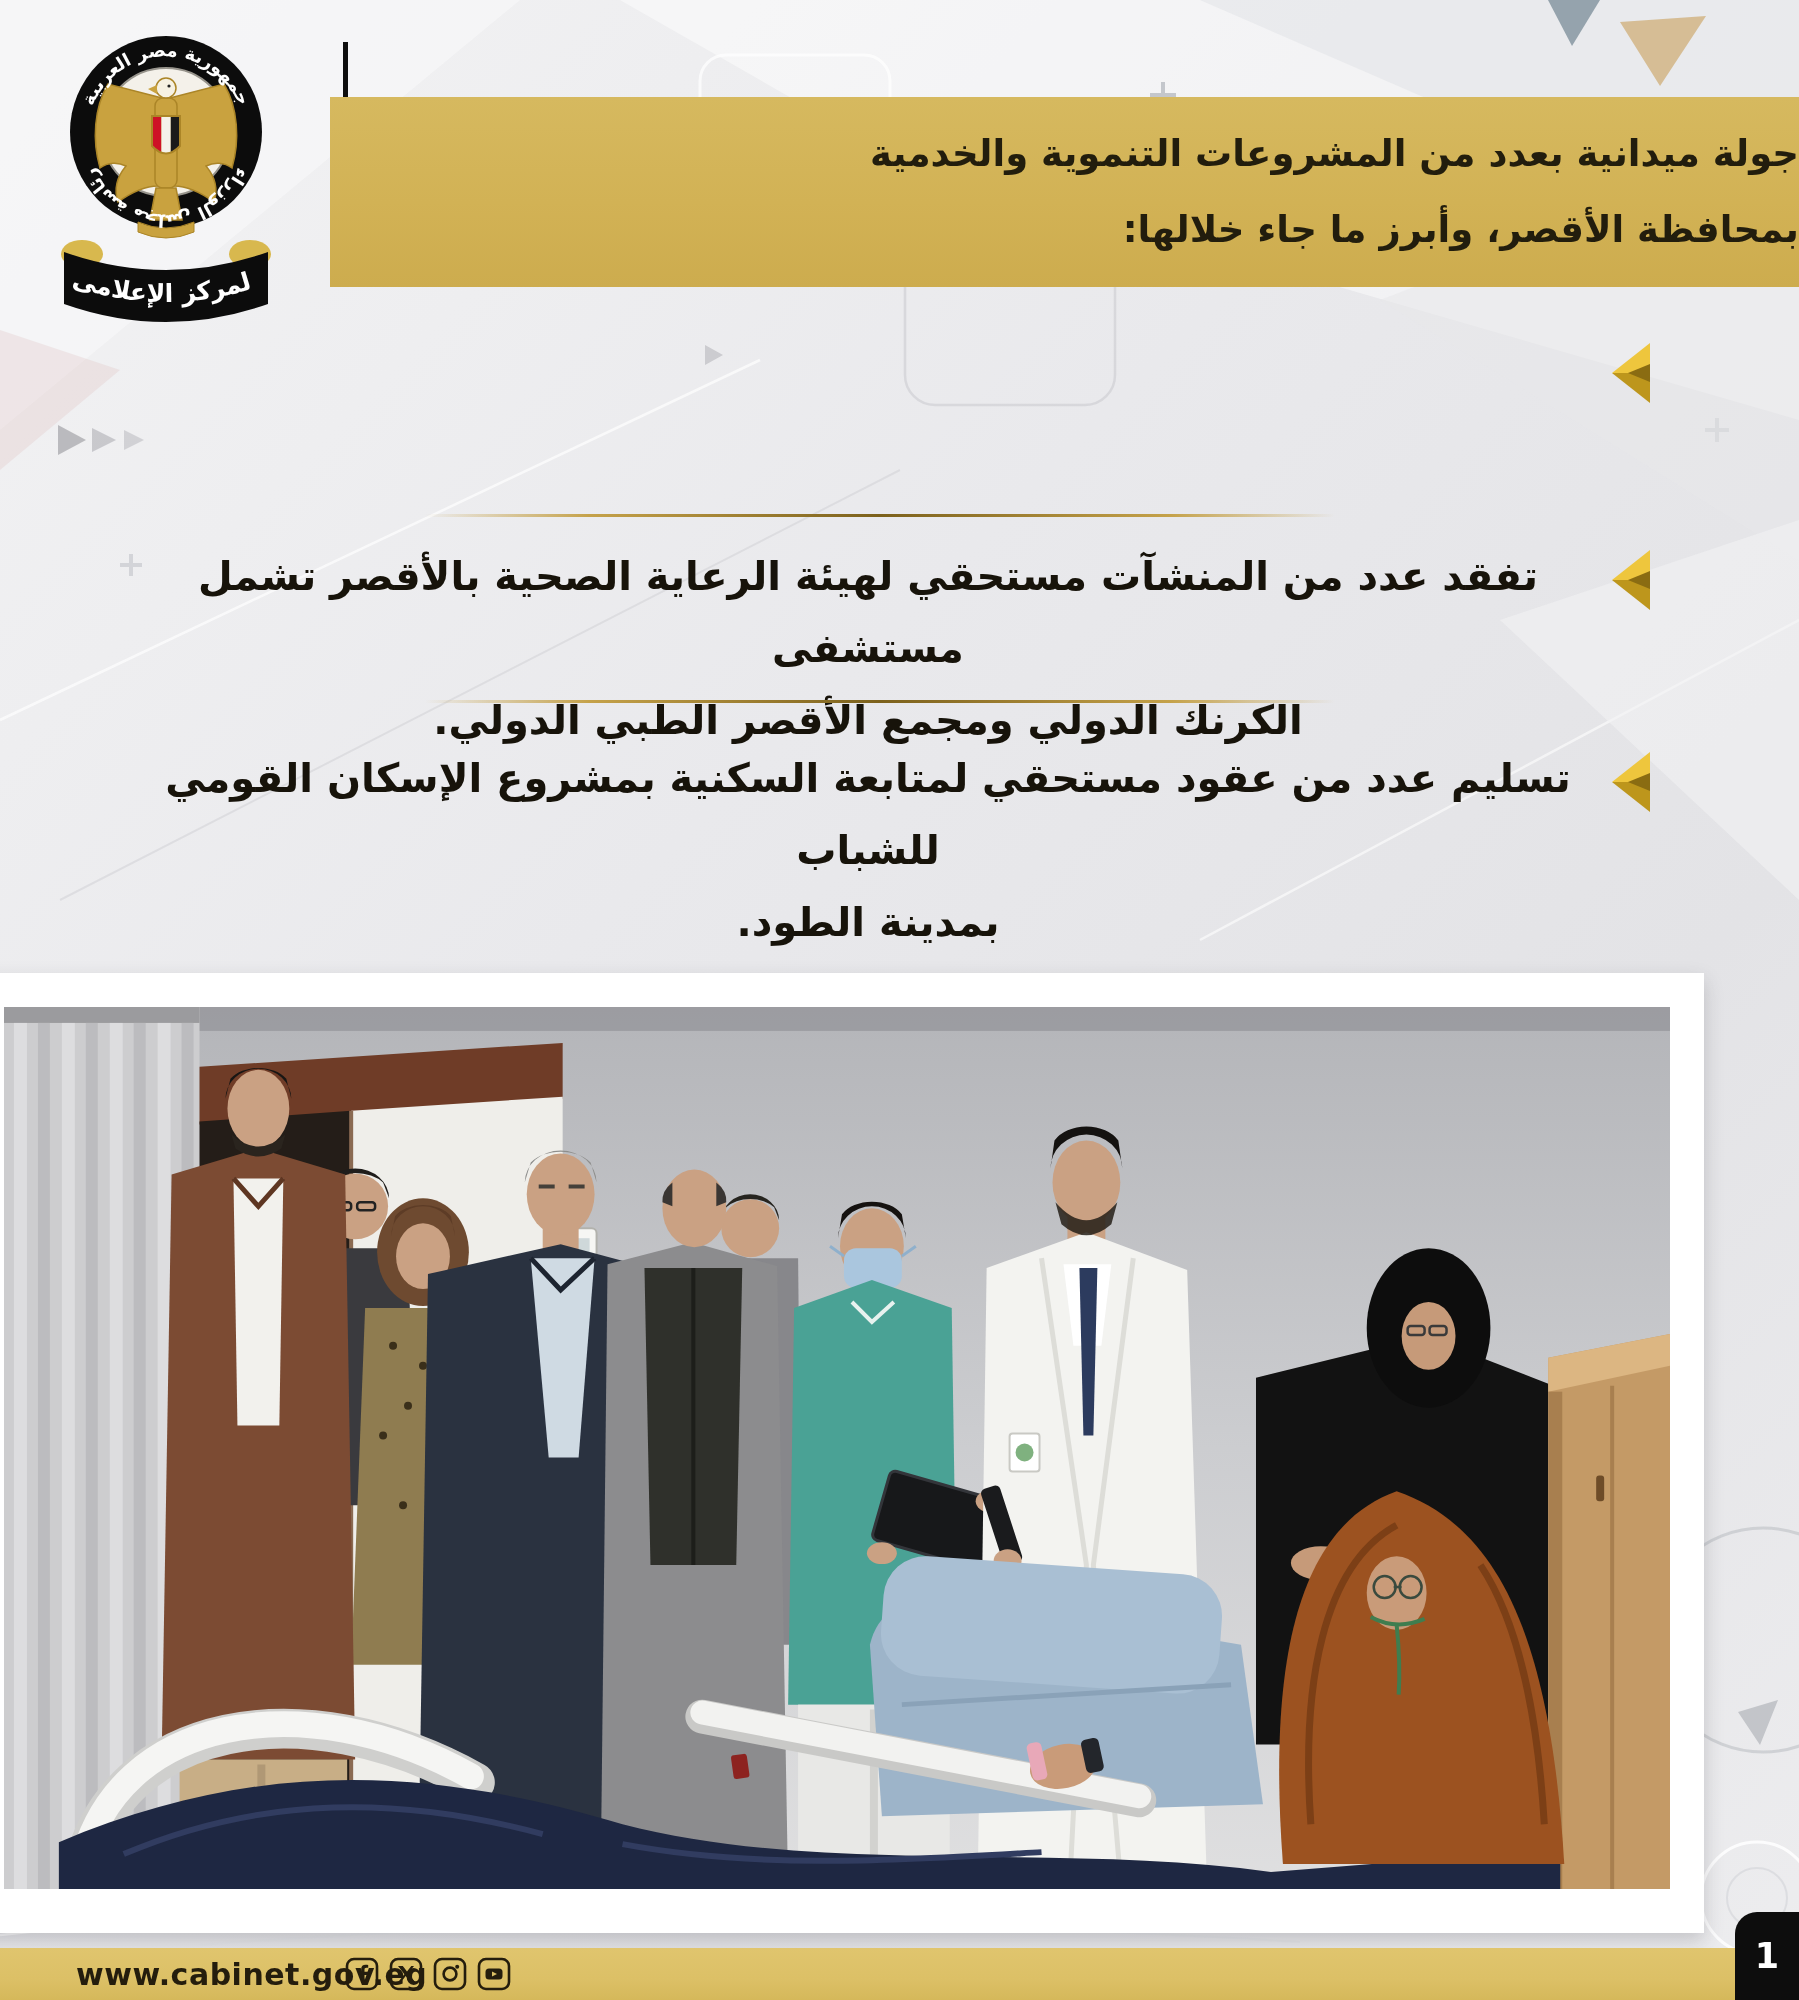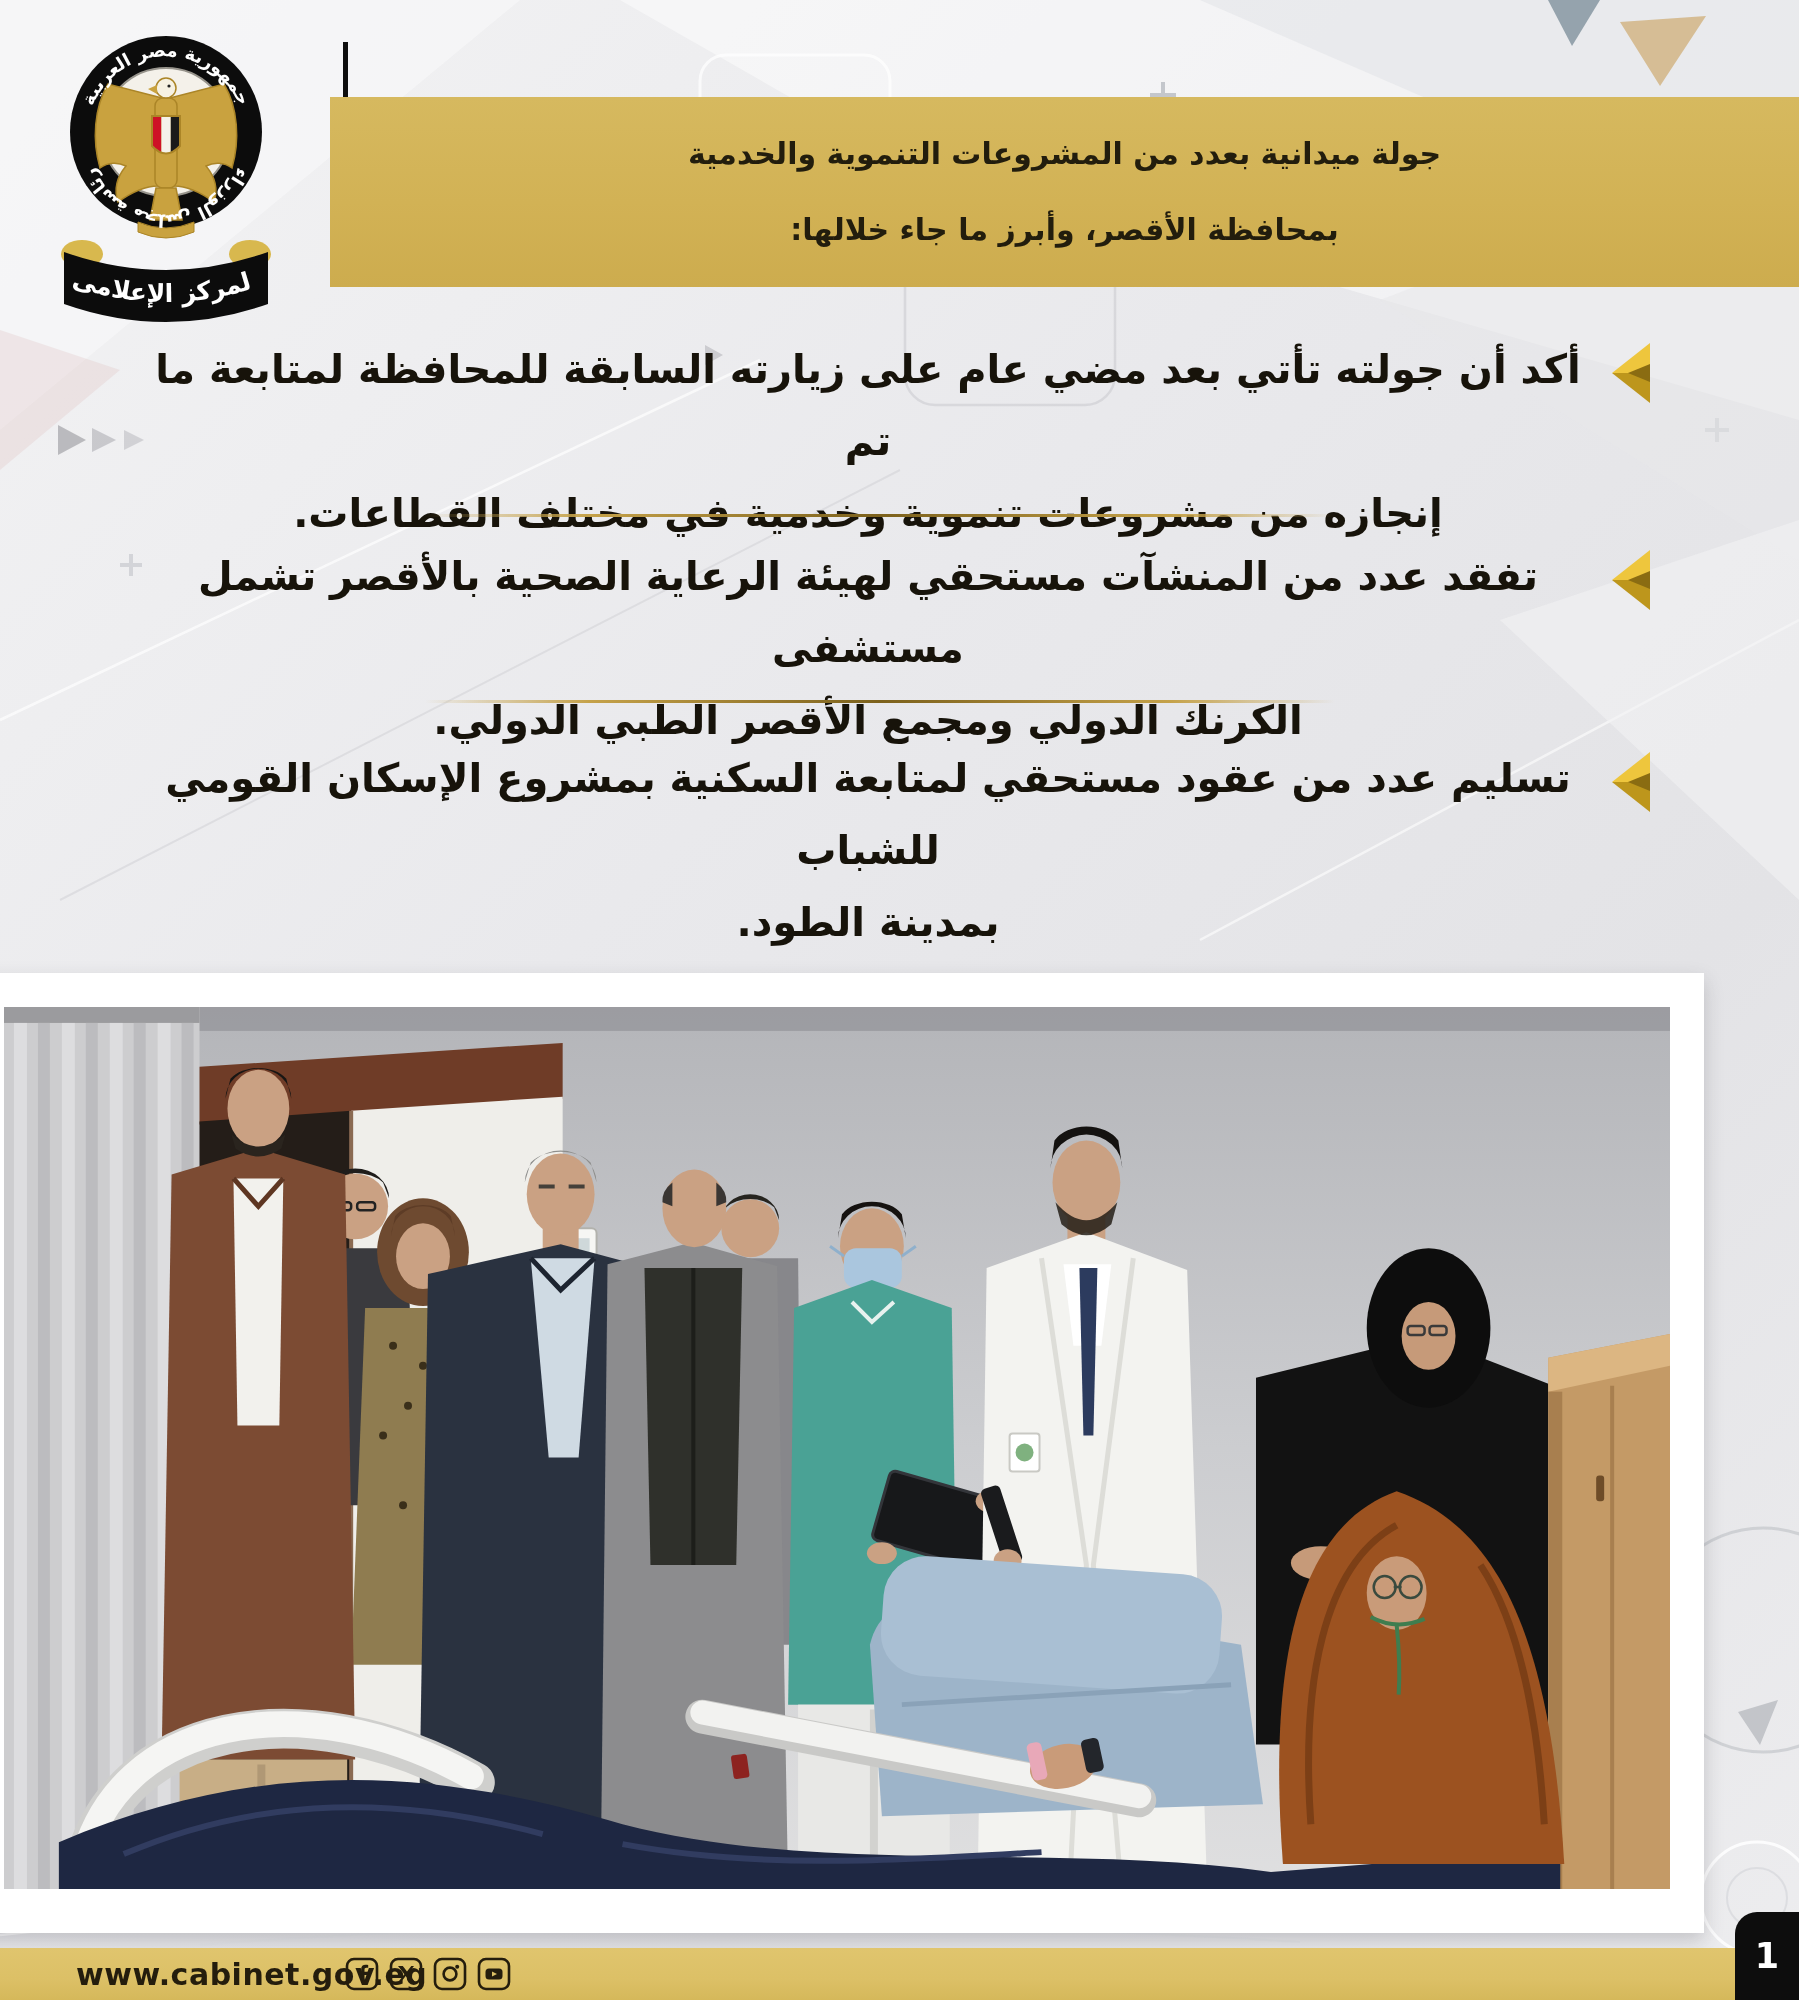--- a/index.html
+++ b/index.html
@@ -7,22 +7,22 @@
   #page{position:relative;width:1799px;height:2000px;overflow:hidden;
         background:linear-gradient(135deg,#f3f3f4 0%,#e9e9ec 40%,#e3e3e6 70%,#ededef 100%);}
   
   .bg-pattern{position:absolute;inset:0;pointer-events:none;}
   
   .logo{position:absolute;left:42px;top:12px;width:248px;height:334px;}
   
   .banner{position:absolute;left:330px;top:97px;width:1469px;height:190px;
           background:linear-gradient(180deg,#d6b95f 0%,#d2b255 55%,#cdac4e 100%);}
   .banner-title{position:absolute;left:0;top:50%;transform:translateY(-50%);width:100%;
-          direction:rtl;text-align:center;white-space:pre-line;
-          font-weight:700;font-size:30px;line-height:76px;color:#221d0d;}
+          direction:rtl;white-space:pre-line;
+          font-weight:700;font-size:37px;line-height:76px;color:#221d0d;}
   .vline{position:absolute;width:5px;background:#0e0e0e;}
   .vline.a{left:343px;top:42px;height:188px;}
   .vline.b{left:356px;top:146px;height:110px;}
   
   .bullet-text{position:absolute;left:140px;width:1456px;direction:rtl;text-align:center;
           white-space:pre-line;font-weight:700;font-size:40px;line-height:72px;color:#17130a;}
   .chevron{position:absolute;left:1606px;width:46px;height:62px;}
   .divider{position:absolute;left:425px;width:910px;height:3px;border-radius:2px;
           background:linear-gradient(90deg,rgba(188,158,70,0) 0%,#c5a24a 18%,#7c611c 50%,#c5a24a 82%,rgba(188,158,70,0) 100%);}
   
@@ -122,22 +122,20 @@
     </text>
     <text font-size="18" font-weight="700" fill="#ffffff" letter-spacing="1">
       <textPath href="#arcBottom" startOffset="50%" text-anchor="middle">رئاسة مجلس الوزراء</textPath>
     </text>
     <path d="M22,240 Q124,276 226,240 L226,292 Q124,328 22,292 Z" fill="#0c0c0c"></path>
     <text font-size="25" font-weight="700" fill="#ffffff">
       <textPath href="#ribbonPath" startOffset="50%" text-anchor="middle">المركز الإعلامى</textPath>
     </text>
   </svg>
 
-  <div class="bullet-text" style="top:333px;" dir="rtl">أكد أن جولته تأتي بعد مضي عام على زيارته السابقة للمحافظة لمتابعة ما تم
-إنجازه من مشروعات تنموية وخدمية في مختلف القطاعات.</div>
   <svg class="chevron" style="top:342px;" viewBox="0 0 46 62">
     <polygon points="44,1 6,31 44,31" fill="#eec63d"></polygon>
     <polygon points="44,31 6,31 44,61" fill="#bd961c"></polygon>
     <polygon points="44,22 22,31 44,40" fill="#8a6c12"></polygon>
   </svg>
 
   <div class="divider" style="top:514px;"></div>
 
   <div class="bullet-text" style="top:540px;" dir="rtl">تفقد عدد من المنشآت مستحقي لهيئة الرعاية الصحية بالأقصر تشمل مستشفى
 الكرنك الدولي ومجمع الأقصر الطبي الدولي.</div>

